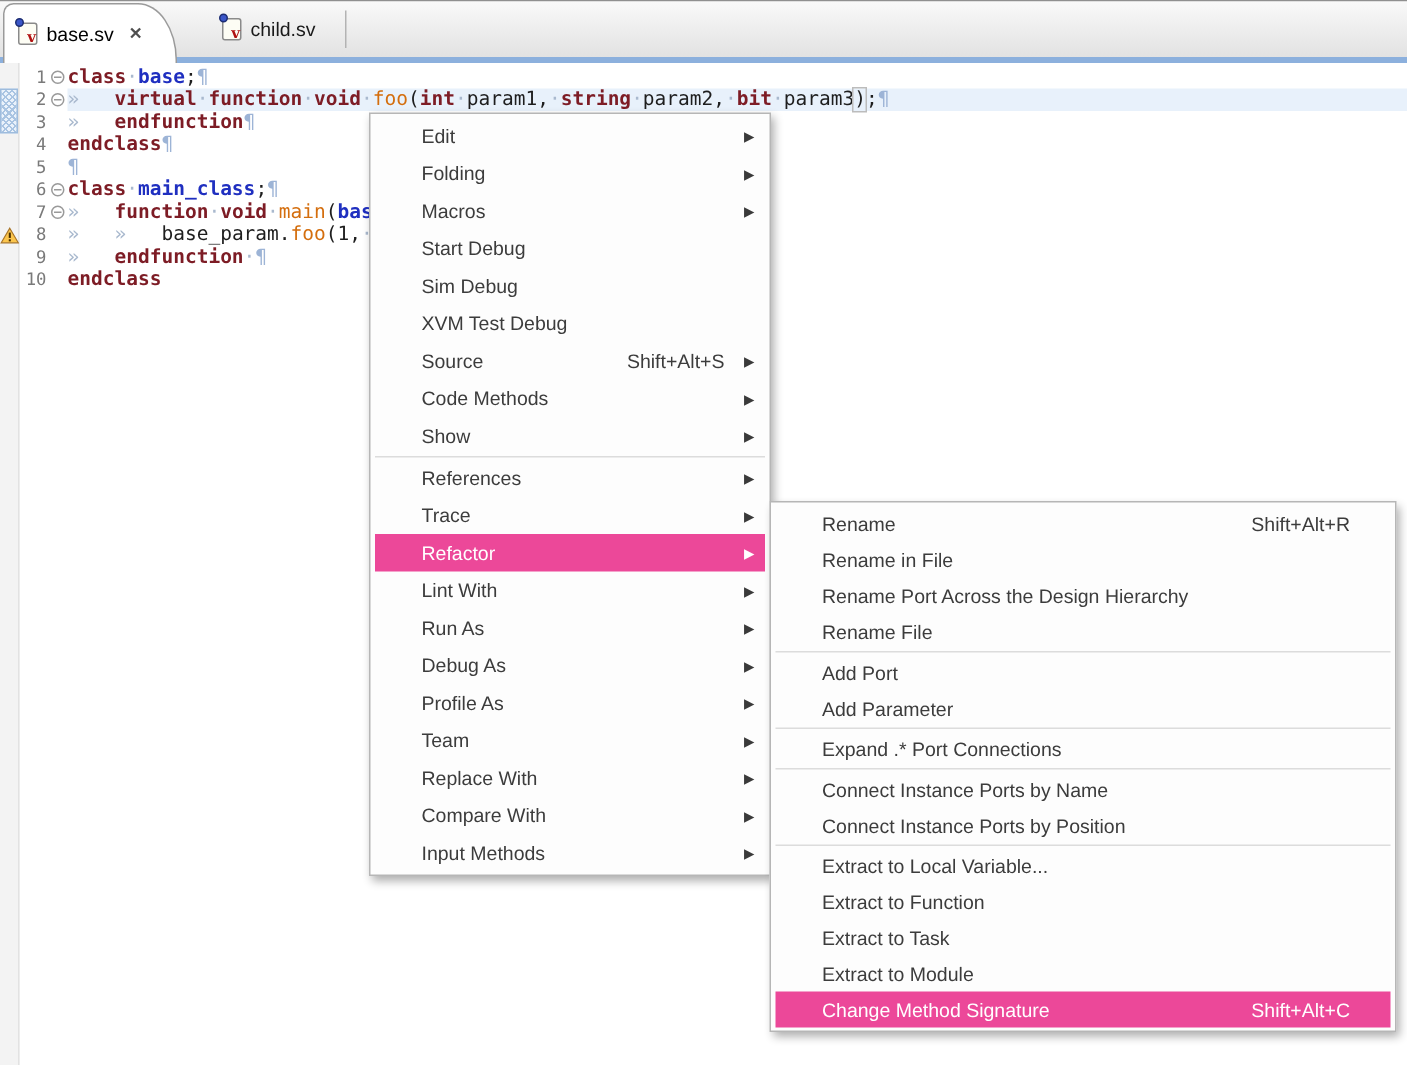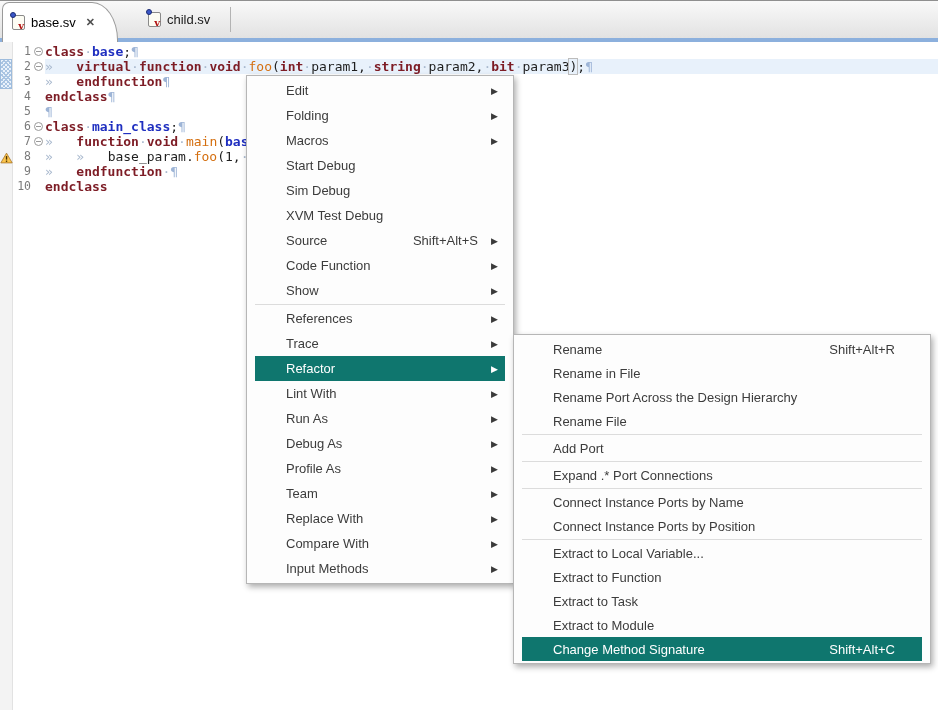--- a/index.html
+++ b/index.html
@@ -61,32 +61,32 @@
   .tok-type{ color:#1f2fc0; font-weight:bold; }
   .tok-fn  { color:#d46e0e; }
   .tok-str { color:#c71585; }
   .tok-pl  { color:#1e1e1e; }
   .tok-ws  { color:#a9b9ce; }
   .tok-pil { color:#9db4d6; }
   .tok-brk { color:#1e1e1e; outline:1px solid #bcbcbc; }
 
   
   .menu { position:absolute; background:#fdfdfd; border:1px solid #b6b6b6;
-          box-shadow:2px 3px 6px rgba(0,0,0,.32); padding:2px 8px; z-index:10; }
+          box-shadow:2px 3px 6px rgba(0,0,0,.32); padding:2px 3px; z-index:10; }
   #context-menu { left:246px; top:74px; width:268px; }
   #refactor-submenu { left:513px; top:333px; width:418px; z-index:11; }
   .menu-item { display:flex; align-items:center; padding:0 7px 0 31px;
                font-size:13px; color:#3c3c3c; cursor:default; }
   #context-menu .menu-item { height:25px; }
   #refactor-submenu .menu-item { height:24px; }
   .menu-item .menu-label { flex:0 0 auto; }
   .menu-item .spacer { flex:1 1 auto; }
   .menu-item .menu-shortcut { flex:0 0 auto; margin-right:8px; color:#3c3c3c;margin-left:40px; }
   .menu-item .menu-arrow { flex:0 0 12px; text-align:right; font-size:9px; color:#3a3a3a; }
-  .menu-item.highlight { background:#0f766e; color:#fff;justify-content:flex-end; }
+  .menu-item.highlight { background:#ec4899; color:#fff;justify-content:flex-end; }
   .menu-item.highlight .menu-shortcut, .menu-item.highlight .menu-arrow { color:#fff; }
   .menu-sep { height:1px; background:#dcdcdc; margin:1px 0; }
 </style>
 </head>
 <body>
 
 <div id="screen">
 
   <div class="tabbar">
     <div class="tab-underline"></div>
@@ -183,21 +183,21 @@
         <span class="spacer"></span>
         <span class="menu-arrow"></span>
       </div>
       <div class="menu-item">
         <span class="menu-label">Source</span>
         <span class="spacer"></span>
         <span class="menu-shortcut">Shift+Alt+S</span>
         <span class="menu-arrow">▶</span>
       </div>
       <div class="menu-item">
-        <span class="menu-label">Code Function</span>
+        <span class="menu-label">Code Methods</span>
         <span class="spacer"></span>
         <span class="menu-arrow">▶</span>
       </div>
       <div class="menu-item">
         <span class="menu-label">Show</span>
         <span class="spacer"></span>
         <span class="menu-arrow">▶</span>
       </div>
       <div class="menu-sep"></div>
       <div class="menu-item">
@@ -278,20 +278,25 @@
         <span class="menu-label">Rename File</span>
         <span class="spacer"></span>
         <span class="menu-arrow"></span>
       </div>
       <div class="menu-sep"></div>
       <div class="menu-item">
         <span class="menu-label">Add Port</span>
         <span class="spacer"></span>
         <span class="menu-arrow"></span>
       </div>
+      <div class="menu-item">
+        <span class="menu-label">Add Parameter</span>
+        <span class="spacer"></span>
+        <span class="menu-arrow"></span>
+      </div>
       <div class="menu-sep"></div>
       <div class="menu-item">
         <span class="menu-label">Expand .* Port Connections</span>
         <span class="spacer"></span>
         <span class="menu-arrow"></span>
       </div>
       <div class="menu-sep"></div>
       <div class="menu-item">
         <span class="menu-label">Connect Instance Ports by Name</span>
         <span class="spacer"></span>

